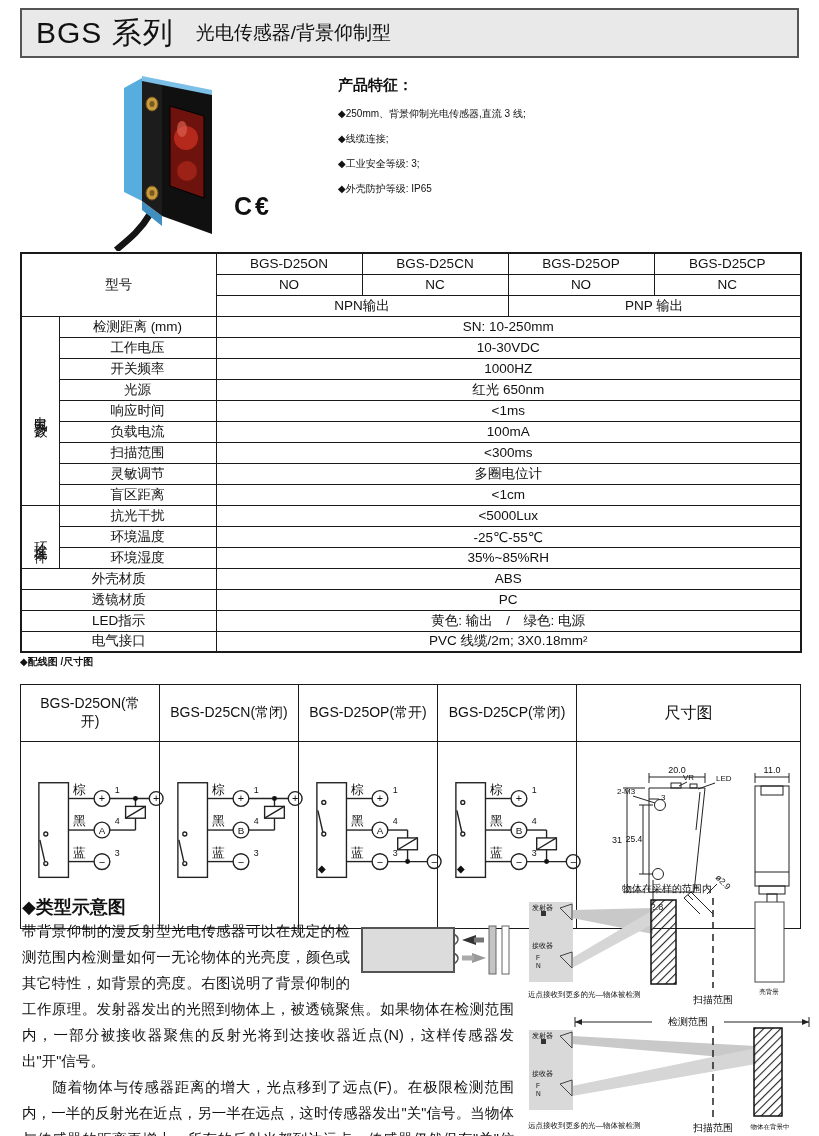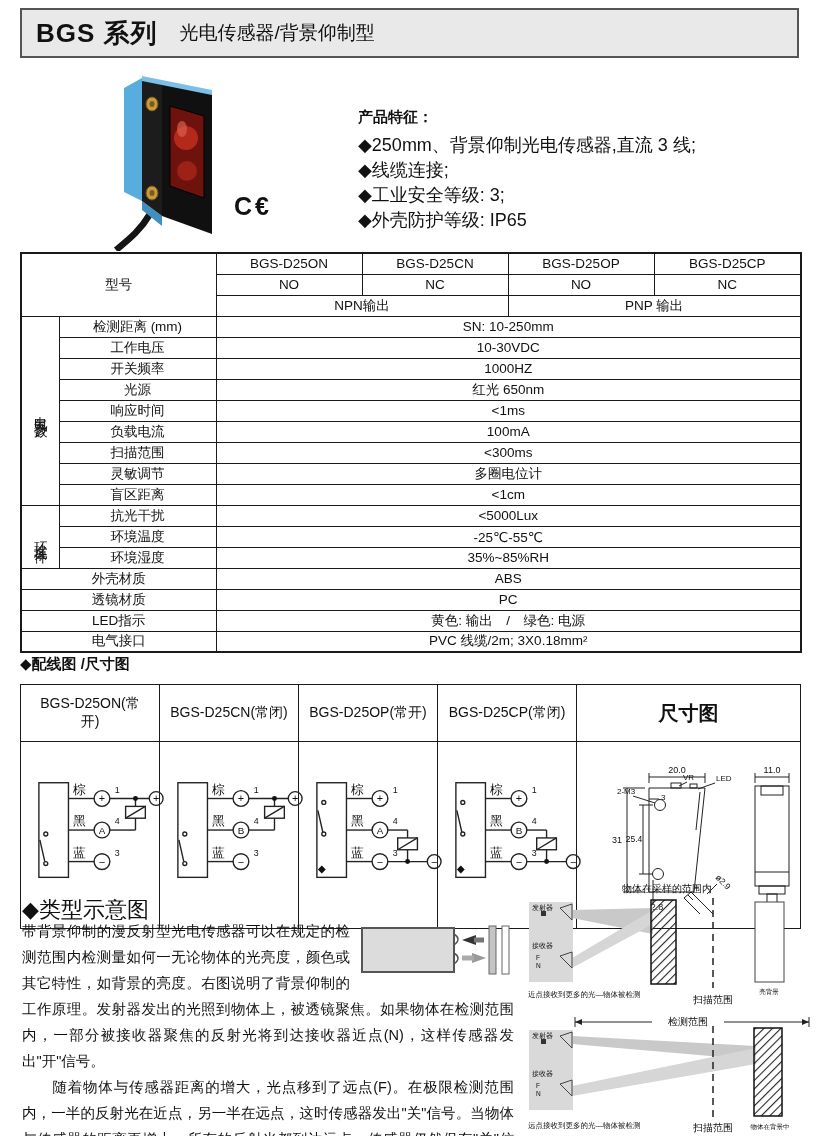--- a/index.html
+++ b/index.html
@@ -2,53 +2,53 @@
 <html><head>
 <meta charset="utf-8">
 <style>
   * { margin:0; padding:0; box-sizing:border-box; }
   body { background:#fff; font-family:"Liberation Sans","DejaVu Sans",sans-serif; color:#111; }
   .page { position:relative; width:819px; height:1136px; background:#fff; overflow:hidden; }
 
   
   .hdr { position:absolute; left:20px; top:8px; width:779px; height:50px;
          background:#e9e9e9; border:2px solid #555; display:flex; align-items:center; padding-left:14px; }
-  .hdr .series { font-size:26px; font-weight:bold; letter-spacing:1px; }
+  .hdr .series { font-size:30px; font-weight:normal; letter-spacing:1px; }
   .hdr .subtitle { font-size:19px; font-weight:normal; margin-left:22px; }
 
   
   .prod-img { position:absolute; left:100px; top:66px; }
   .ce { position:absolute; left:234px; top:192px; font-size:25px; font-weight:600; letter-spacing:3px; }
-  .features { position:absolute; left:358px; top:76px; width:430px;margin-top:32px; }
+  .features { position:absolute; left:338px; top:76px; width:430px; }
   .features .ft-title { font-size:15px; font-weight:bold; margin-bottom:6px; }
-  .features .ft-item { font-size:18px; line-height:25px; }
+  .features .ft-item { font-size:10px; line-height:25px; }
 
   
   table { border-collapse:collapse; table-layout:fixed; }
   .spec { position:absolute; left:20px; top:252px; width:780px; border:2px solid #1a1a1a; }
   .spec td { border:1px solid #1a1a1a; height:21px; text-align:center; font-size:13.5px;
              padding:0 20px; overflow:hidden; white-space:nowrap; }
   .spec td.vert { writing-mode:vertical-rl; text-orientation:upright; letter-spacing:3px;
                   font-size:13.5px; white-space:normal; }
 
   
-  .wiring-title { position:absolute; left:20px; top:655px; font-size:15px; font-weight:bold; }
+  .wiring-title { position:absolute; left:20px; top:655px; font-size:10px; font-weight:bold; }
   .wiring { position:absolute; left:20px; top:684px; width:780px; border:1.5px solid #1a1a1a; }
   .wiring td { border:1px solid #1a1a1a; text-align:center; vertical-align:top; padding:10px; }
   .wiring tr.whead td { height:30px; font-size:14px; vertical-align:middle; }
-  .wiring tr.whead td.dim-head { font-size:20px; font-weight:bold;margin-top:13px; }
+  .wiring tr.whead td.dim-head { font-size:16px; font-weight:normal;margin-top:13px; }
   .wiring tr.wbody td { height:163px; }
 
   svg .sk { fill:none; stroke:#222; stroke-width:1.4; }
   svg .skt { fill:none; stroke:#222; stroke-width:1; }
   svg .dot { fill:#111; stroke:none; }
   svg text { fill:#111; }
 
   
-  .type-title { position:absolute; left:22px; top:895px; font-size:22px; font-weight:normal; }
+  .type-title { position:absolute; left:22px; top:895px; font-size:18px; font-weight:bold; }
   .type-text { position:absolute; left:22px; top:918px; width:492px; font-size:14.5px;
                line-height:26px; text-align:justify; }
   .schematic { float:right; width:156px; height:62px; margin:2px 0 4px 8px; }
   .fig1 { position:absolute; left:512px; top:882px; }
   .fig2 { position:absolute; left:512px; top:1008px; }
 </style>
 </head>
 <body>
 
 <div class="page">

